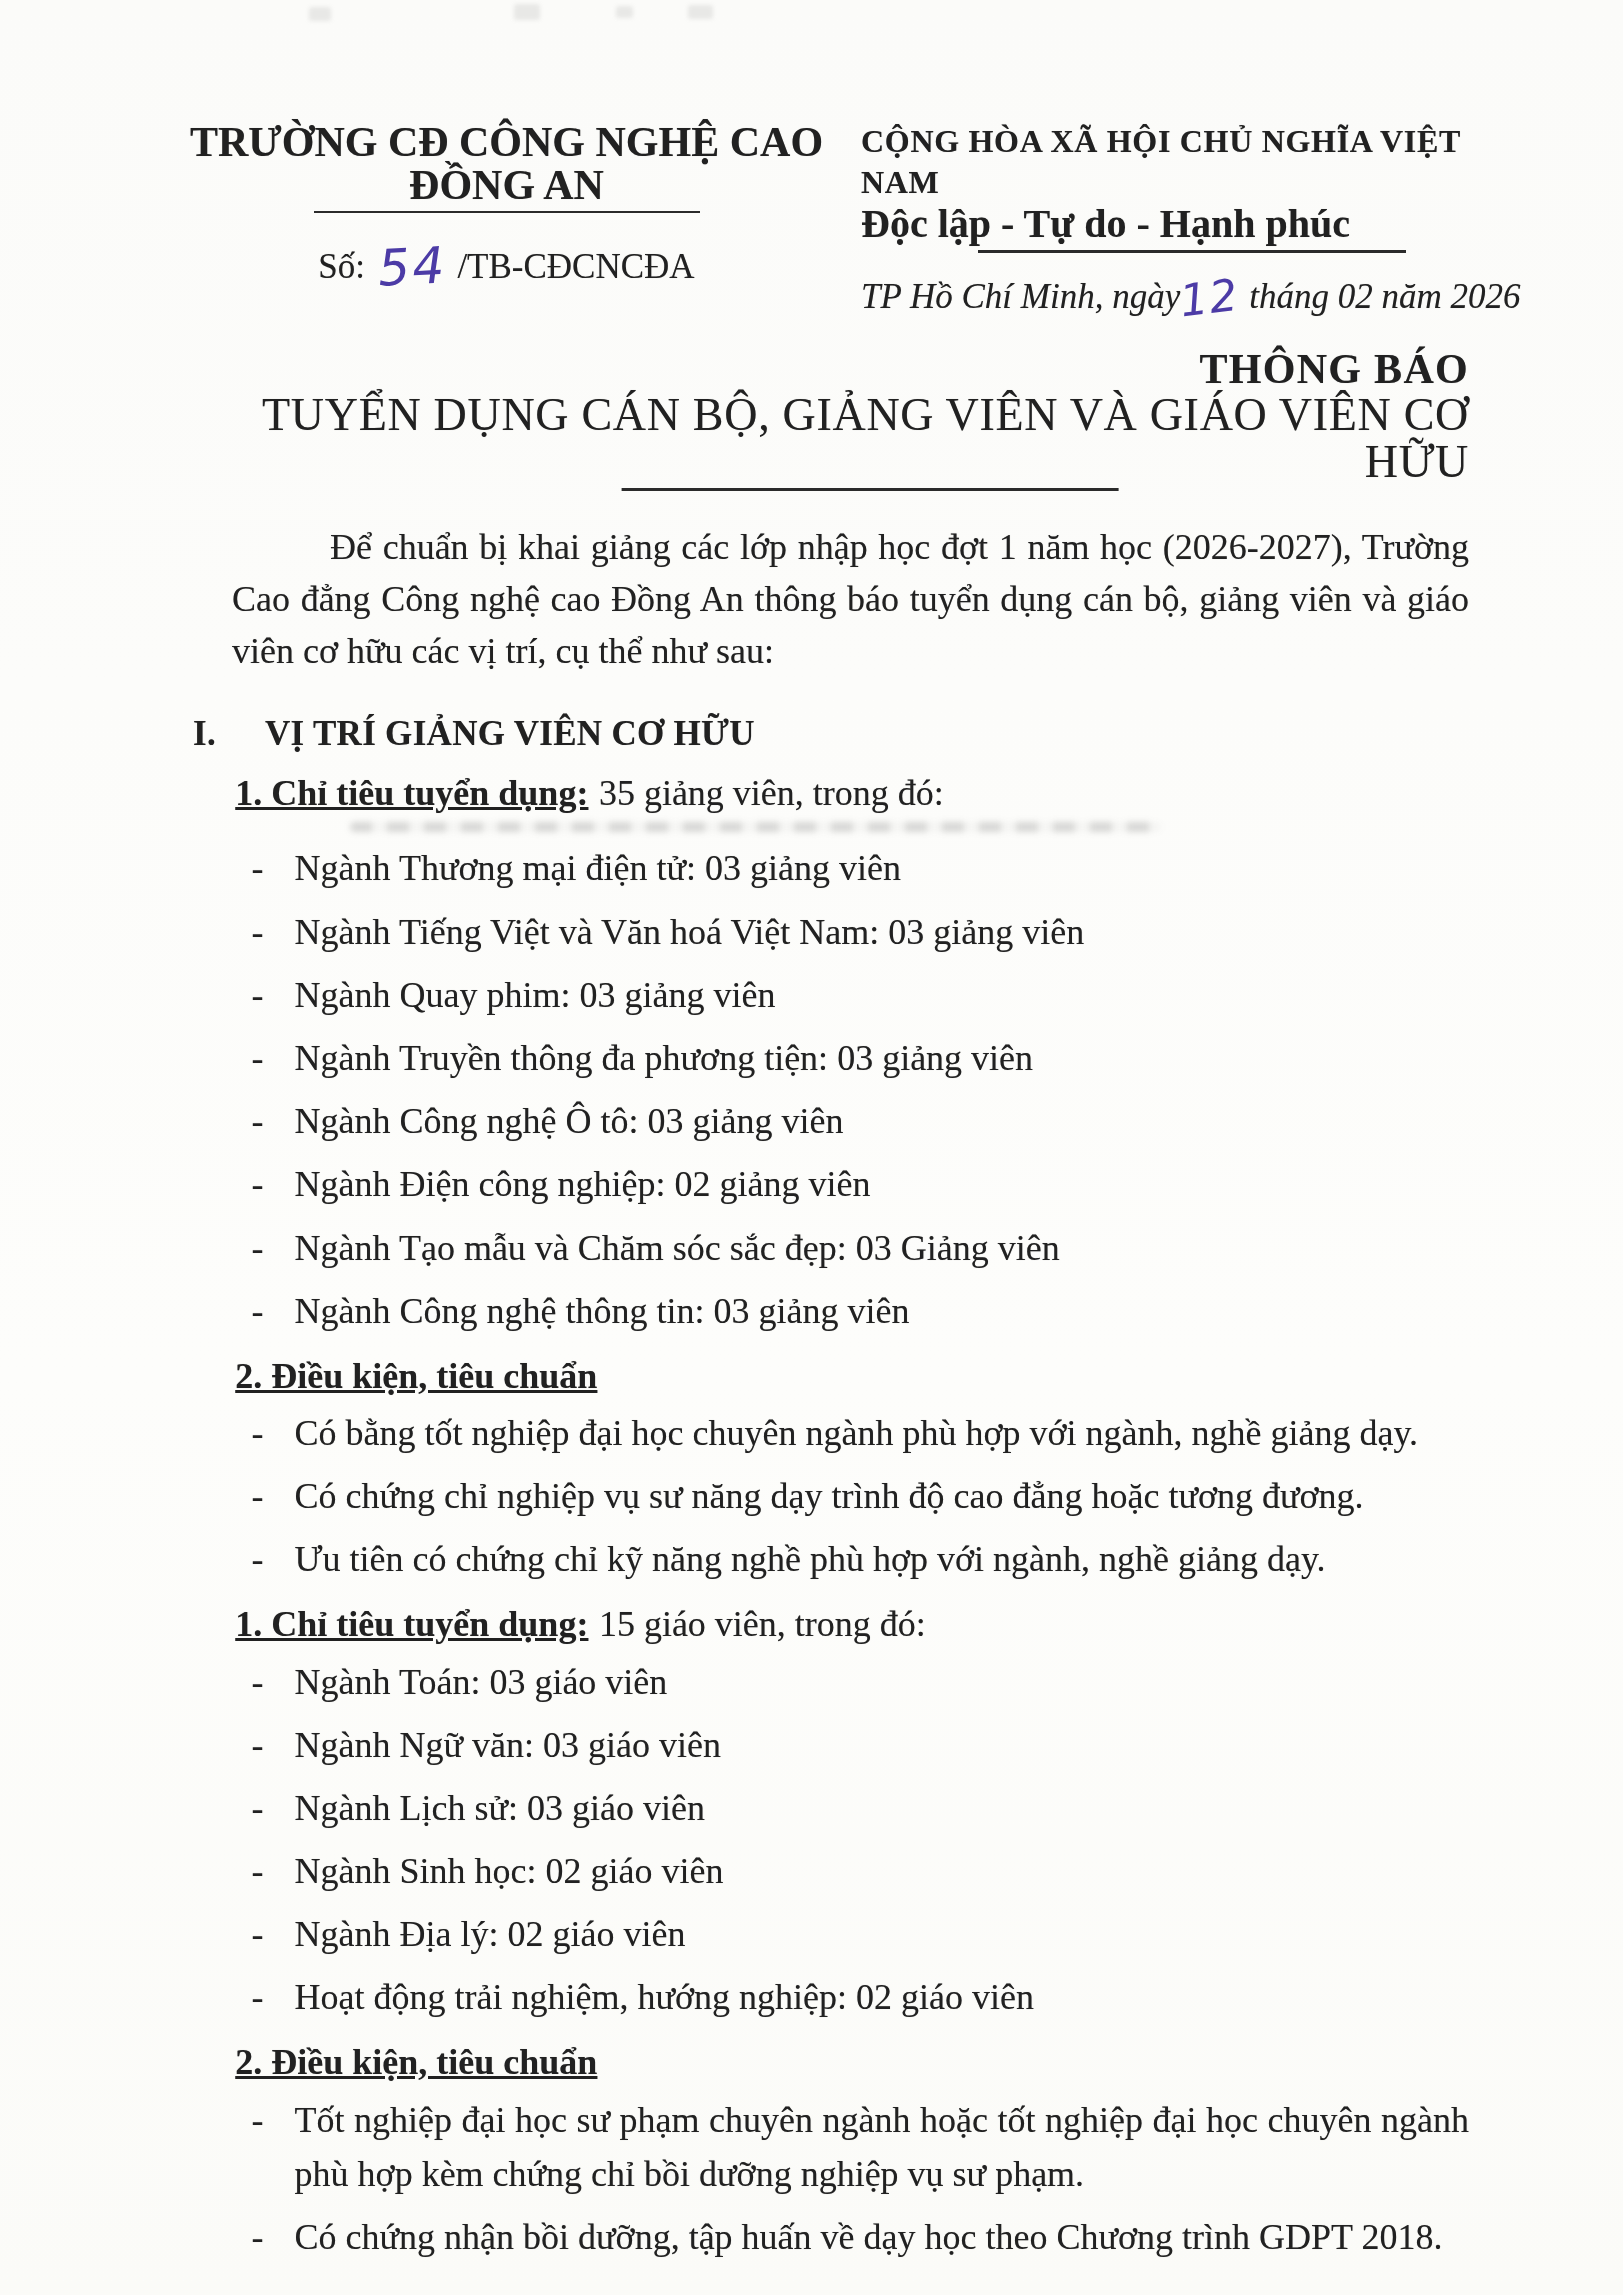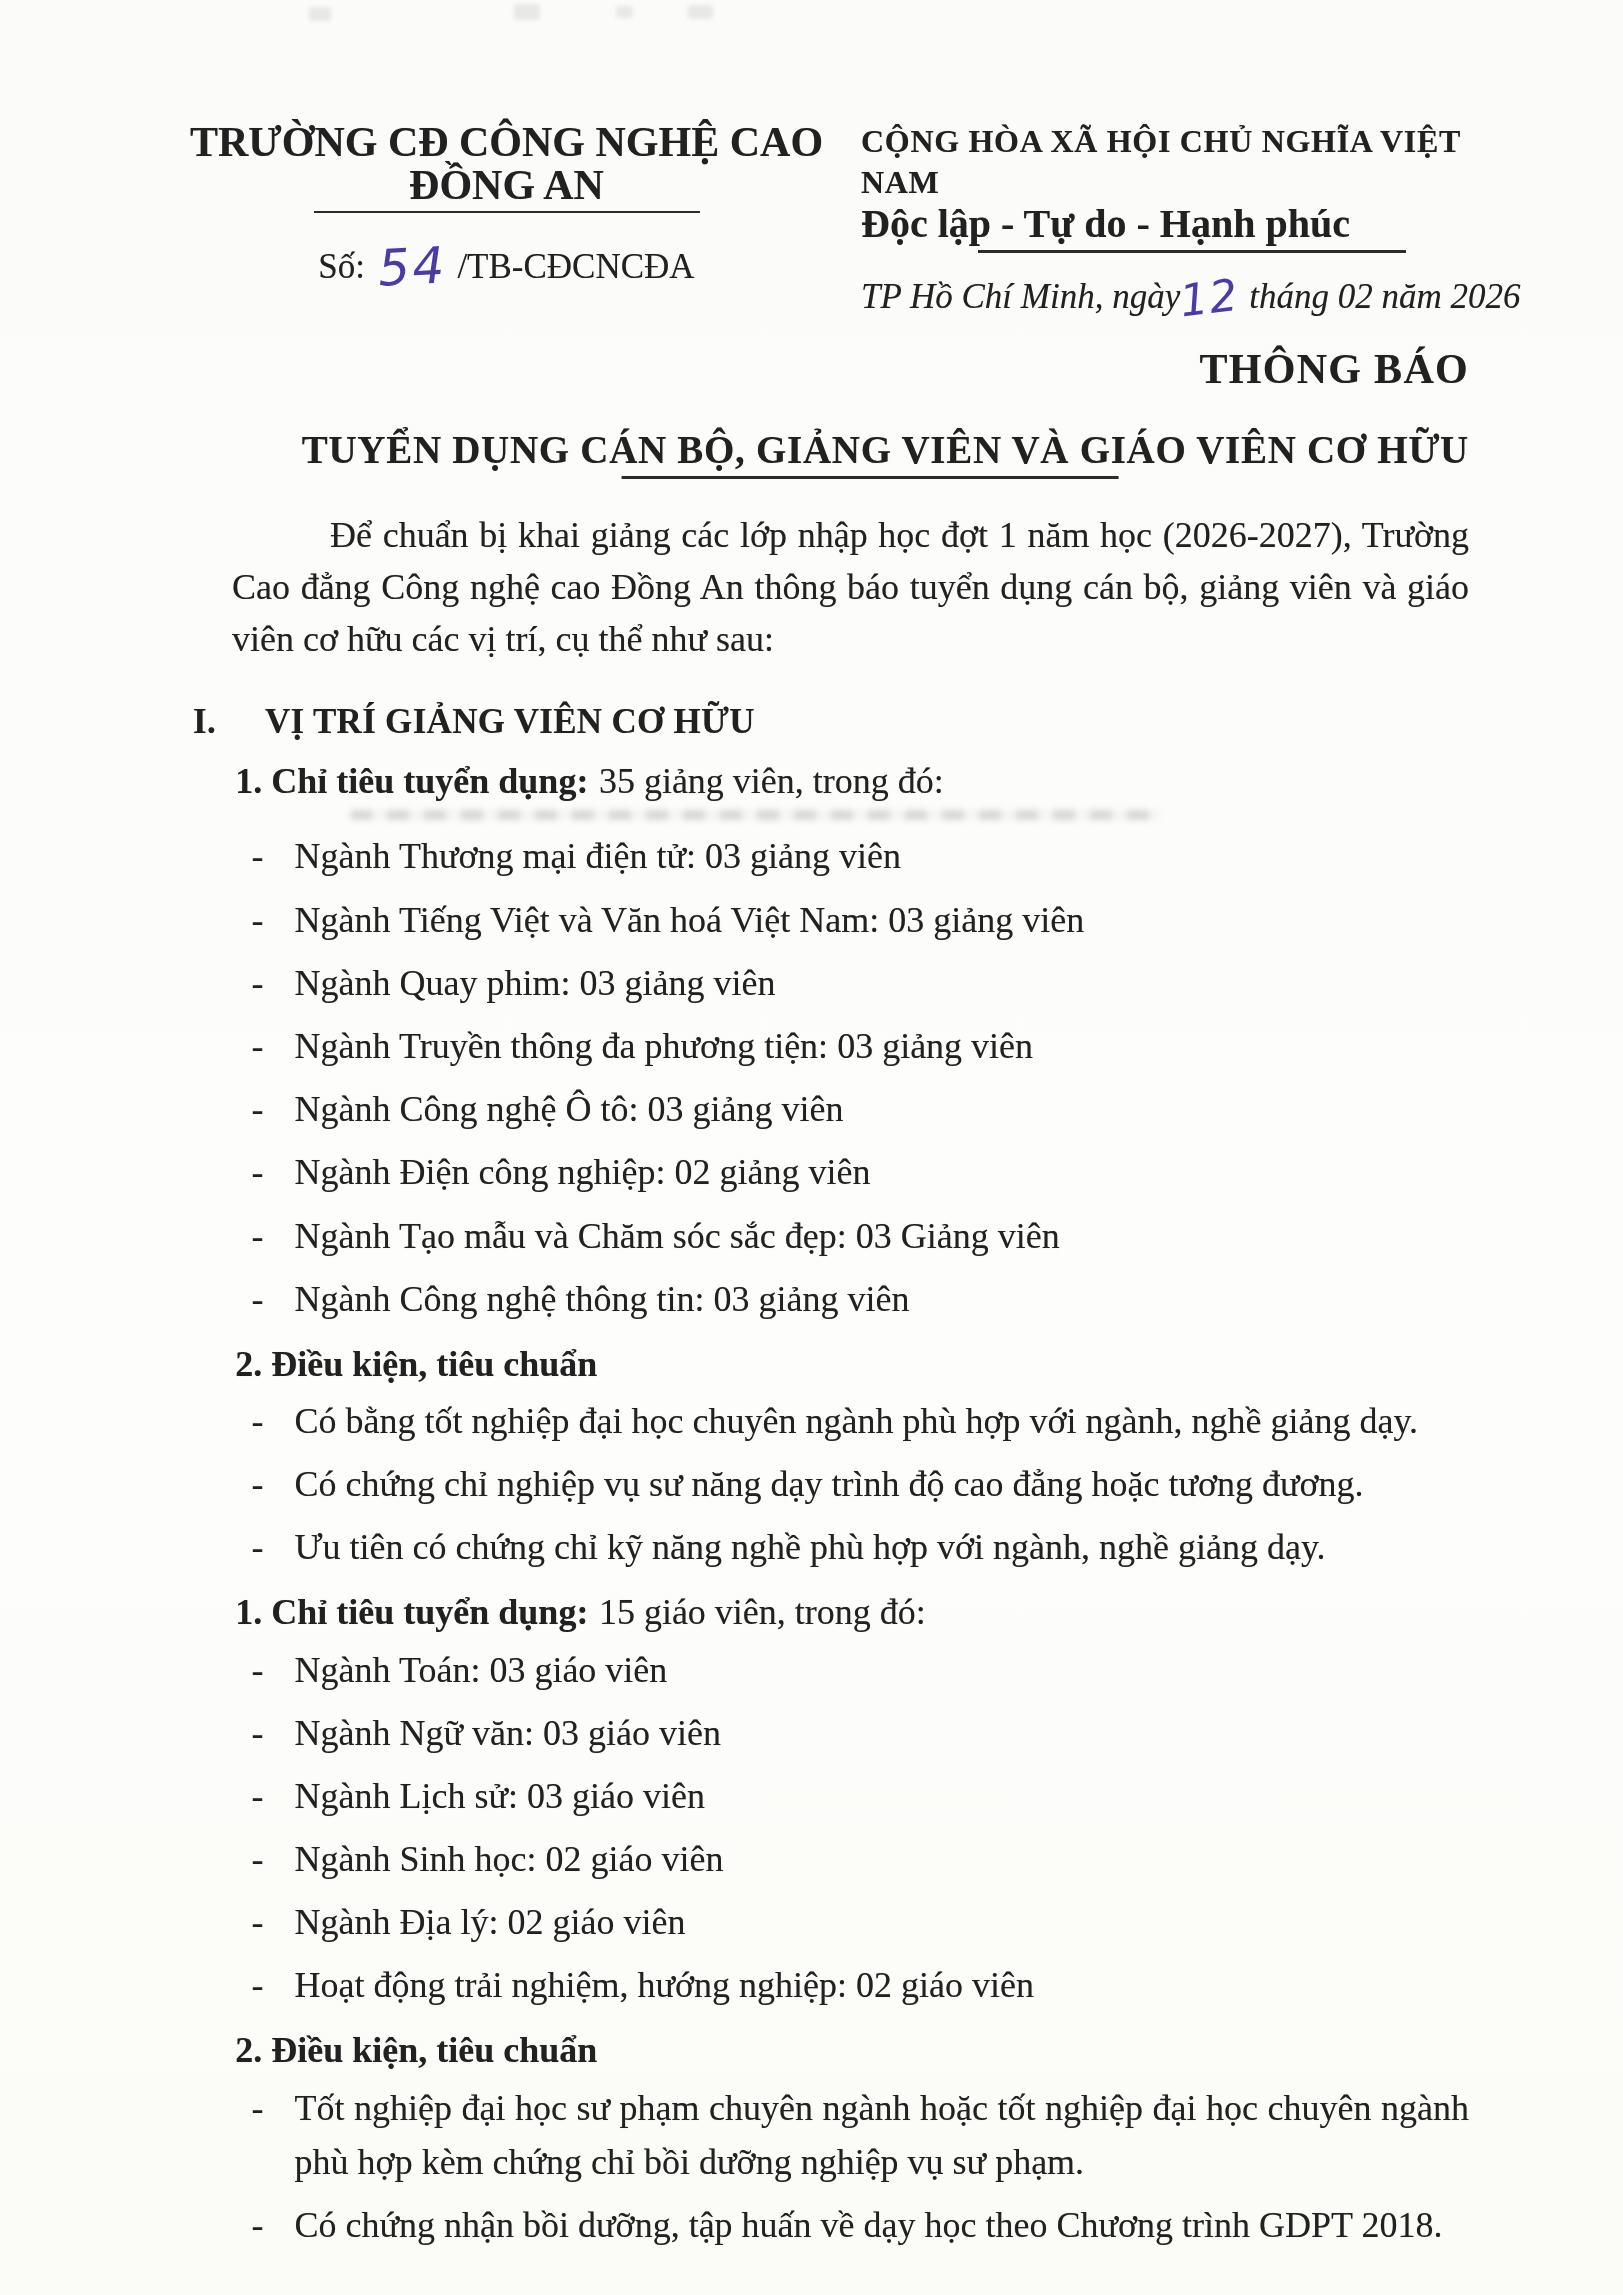--- a/index.html
+++ b/index.html
@@ -31,31 +31,31 @@
 
   .doc-number { margin-top:25px; font-size:35px; white-space:nowrap; }
   .hand { color:#4c3ba6; font-family:"DejaVu Sans", sans-serif; font-style:italic; text-shadow:none; font-weight:500; }
   .hand-number { font-size:50px; display:inline-block; transform:rotate(-3deg); margin:0 10.5px 0 13px; vertical-align:-6.5px; letter-spacing:2.6px; }
   .date-line { margin-top:19.6px; font-size:35px; font-style:italic; white-space:nowrap; }
   .hand-day { font-size:44px; display:inline-block; transform:rotate(-7deg); margin:0 3.9px 0 0; vertical-align:-5.2px; letter-spacing:1.3px; }
   .date-suffix { margin-left:6.5px; }
 
   .doc-title { margin-top:23.6px; text-align:right; padding:0 154px 0 232px; }
   .title-1 { font-size:42px; font-weight:bold; line-height:44px; letter-spacing:1.3px; }
-  .title-2 { font-size:39px; font-weight:bold; line-height:47px; letter-spacing:0.7px;margin-top:35px; }
+  .title-2 { font-size:46px; font-weight:normal; line-height:47px; letter-spacing:0.7px; }
   .title-underline { width:497px; height:3.3px; background:#2b2b2b; margin:2.6px auto 0; transform:translateX(19.6px); }
 
   .content { margin:0 154px 0 232px; font-size:36px; }
   .intro { margin-top:30px; text-indent:98px; text-align:justify; line-height:52px; }
 
   .sec-heading { display:flex; font-weight:bold; font-size:35px; margin:27.5px 0 0 -39px; line-height:42px; letter-spacing:0.3px; }
   .sec-num { width:72px; flex:none; }
 
   .sub-line { margin:17px 0 0 3.3px; line-height:42px; }
-  .sub-label { font-weight:bold; margin-right:10.5px; }
+  .sub-label { font-weight:bold; margin-right:10.5px;text-decoration:underline; }
 
   .ghost { height:10.5px; width:811px; margin:7.9px 0 0 118px; border-radius:5.9px;
            background:repeating-linear-gradient(90deg, rgba(70,70,70,0.20) 0 22px, rgba(70,70,70,0.04) 22px 37px);
            filter:blur(3.3px); }
 
   .list { margin-top:0; }
   .li { display:flex; padding-left:19.6px; line-height:54px; margin-top:9.2px; }
   .li .dash { width:43px; flex:none; }
   .li .txt { flex:1; text-align:justify; }
 </style>

